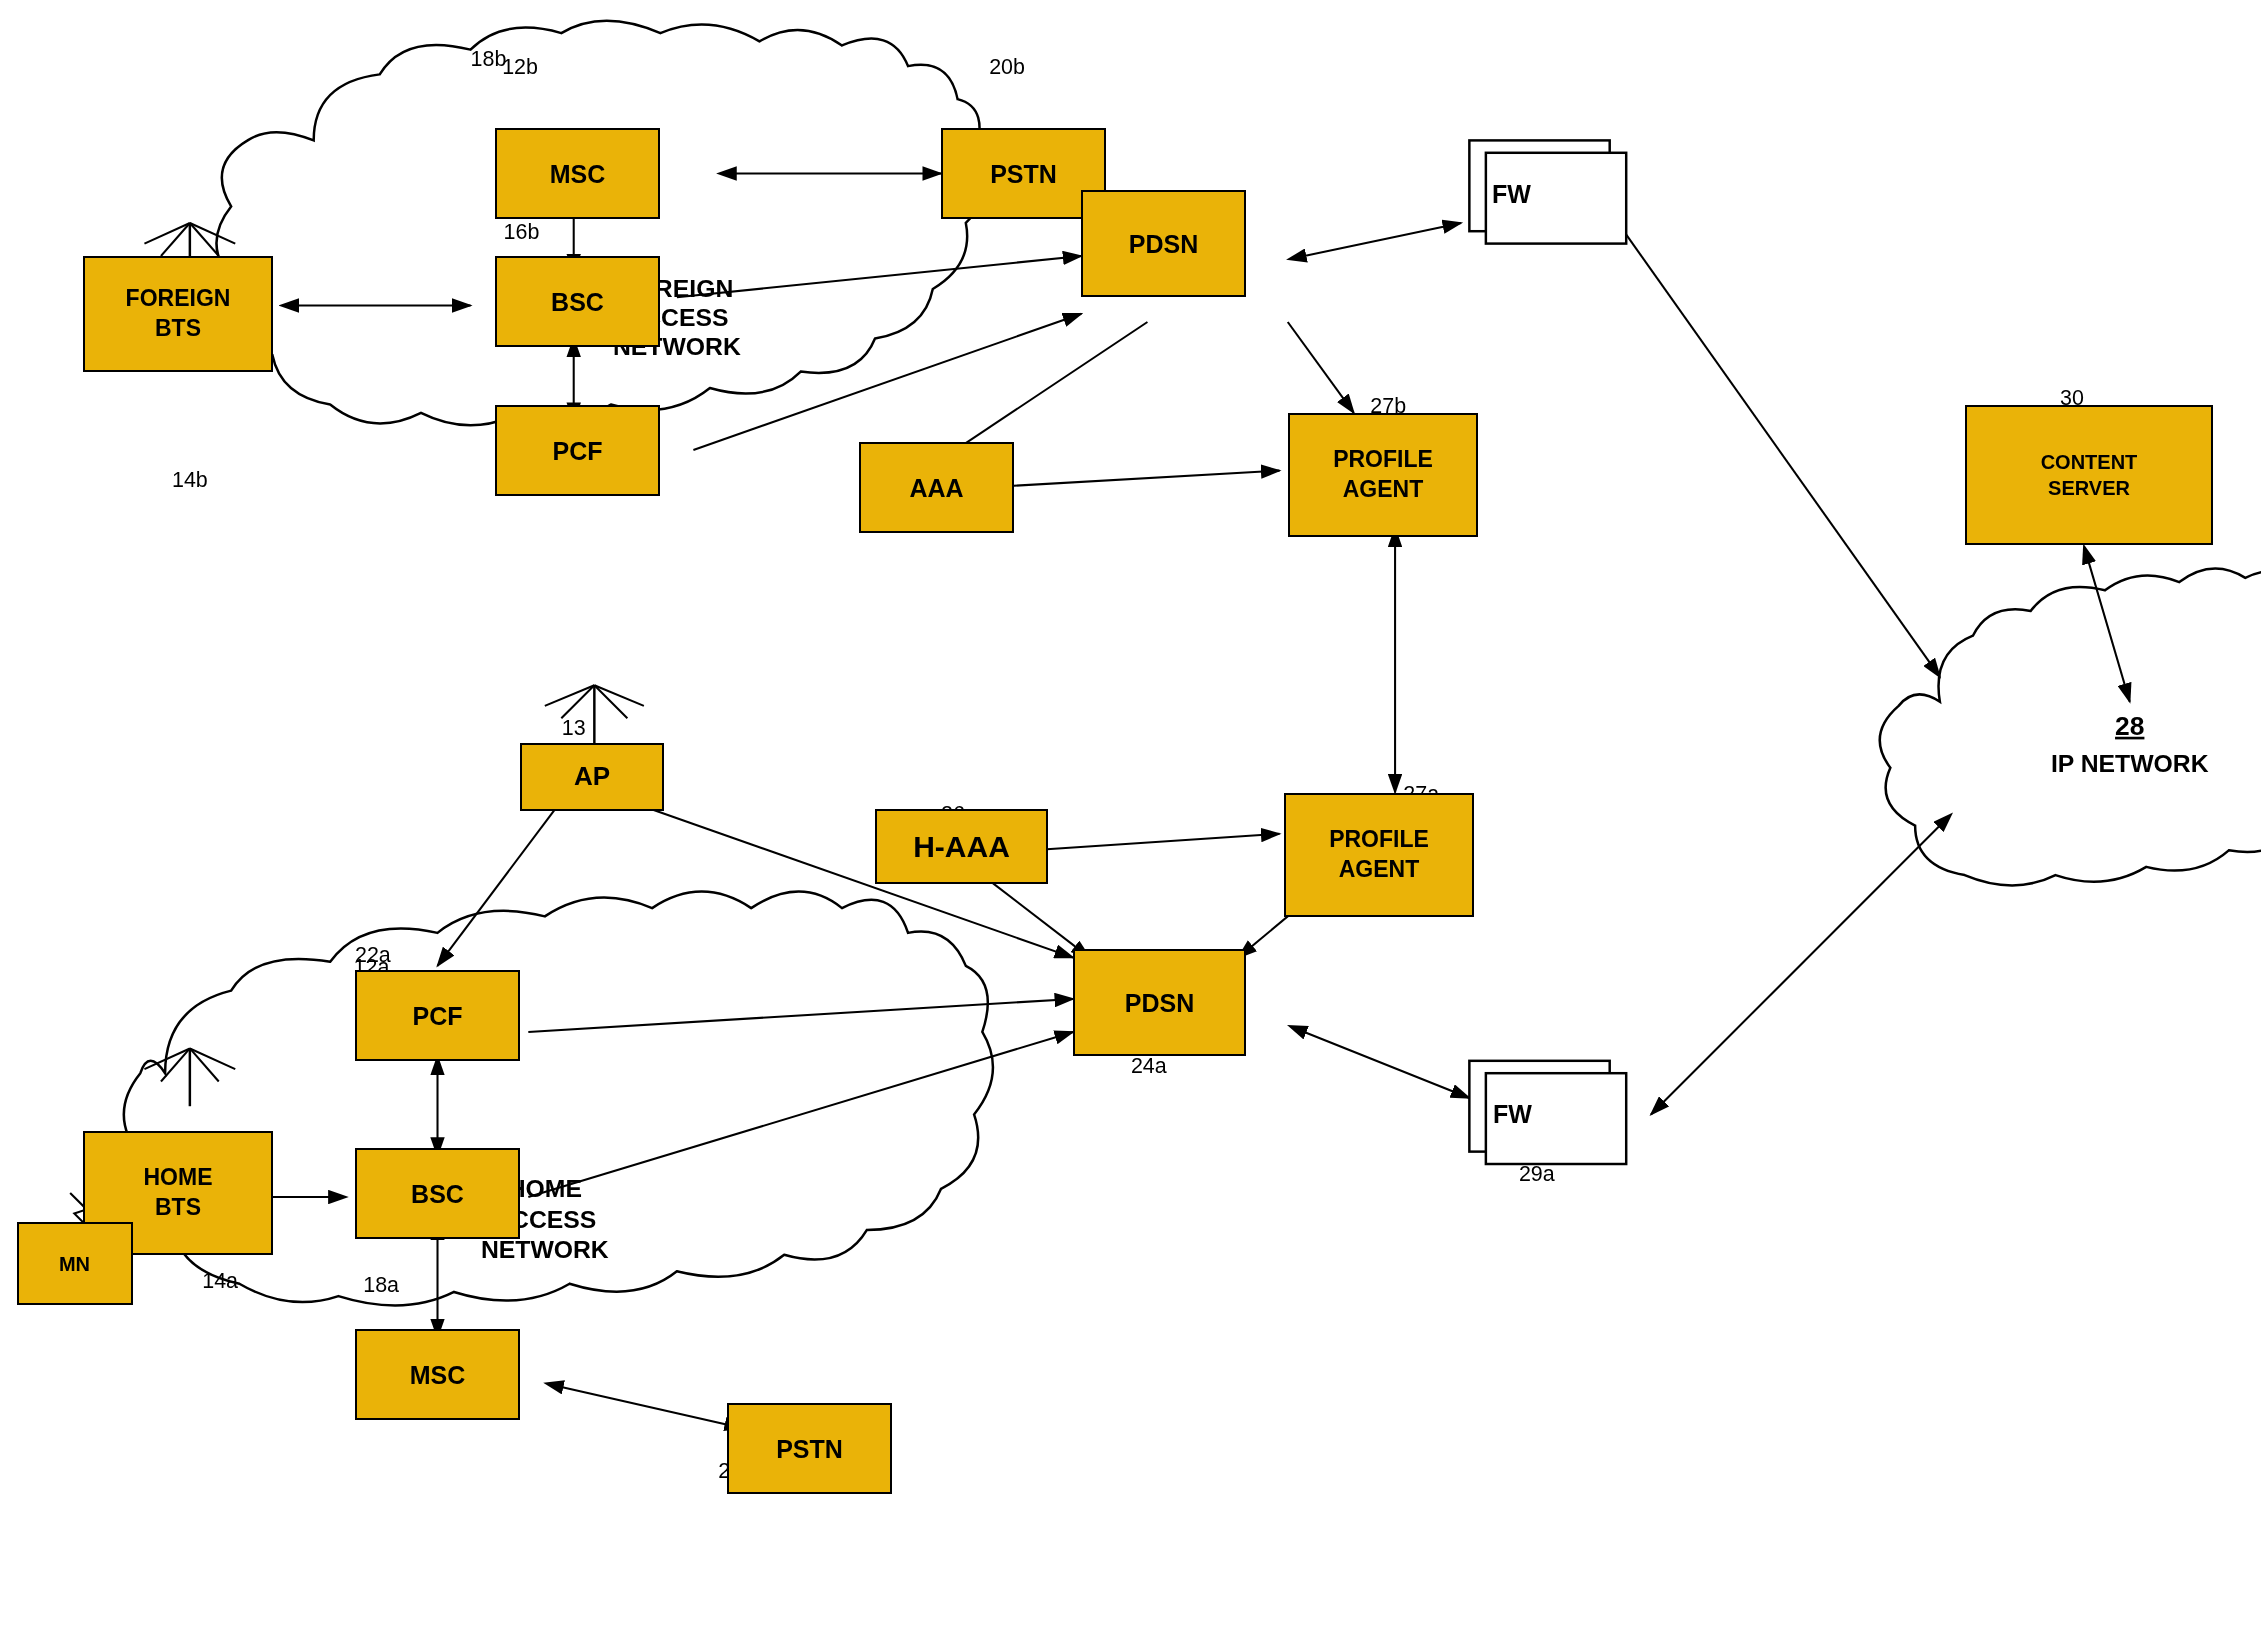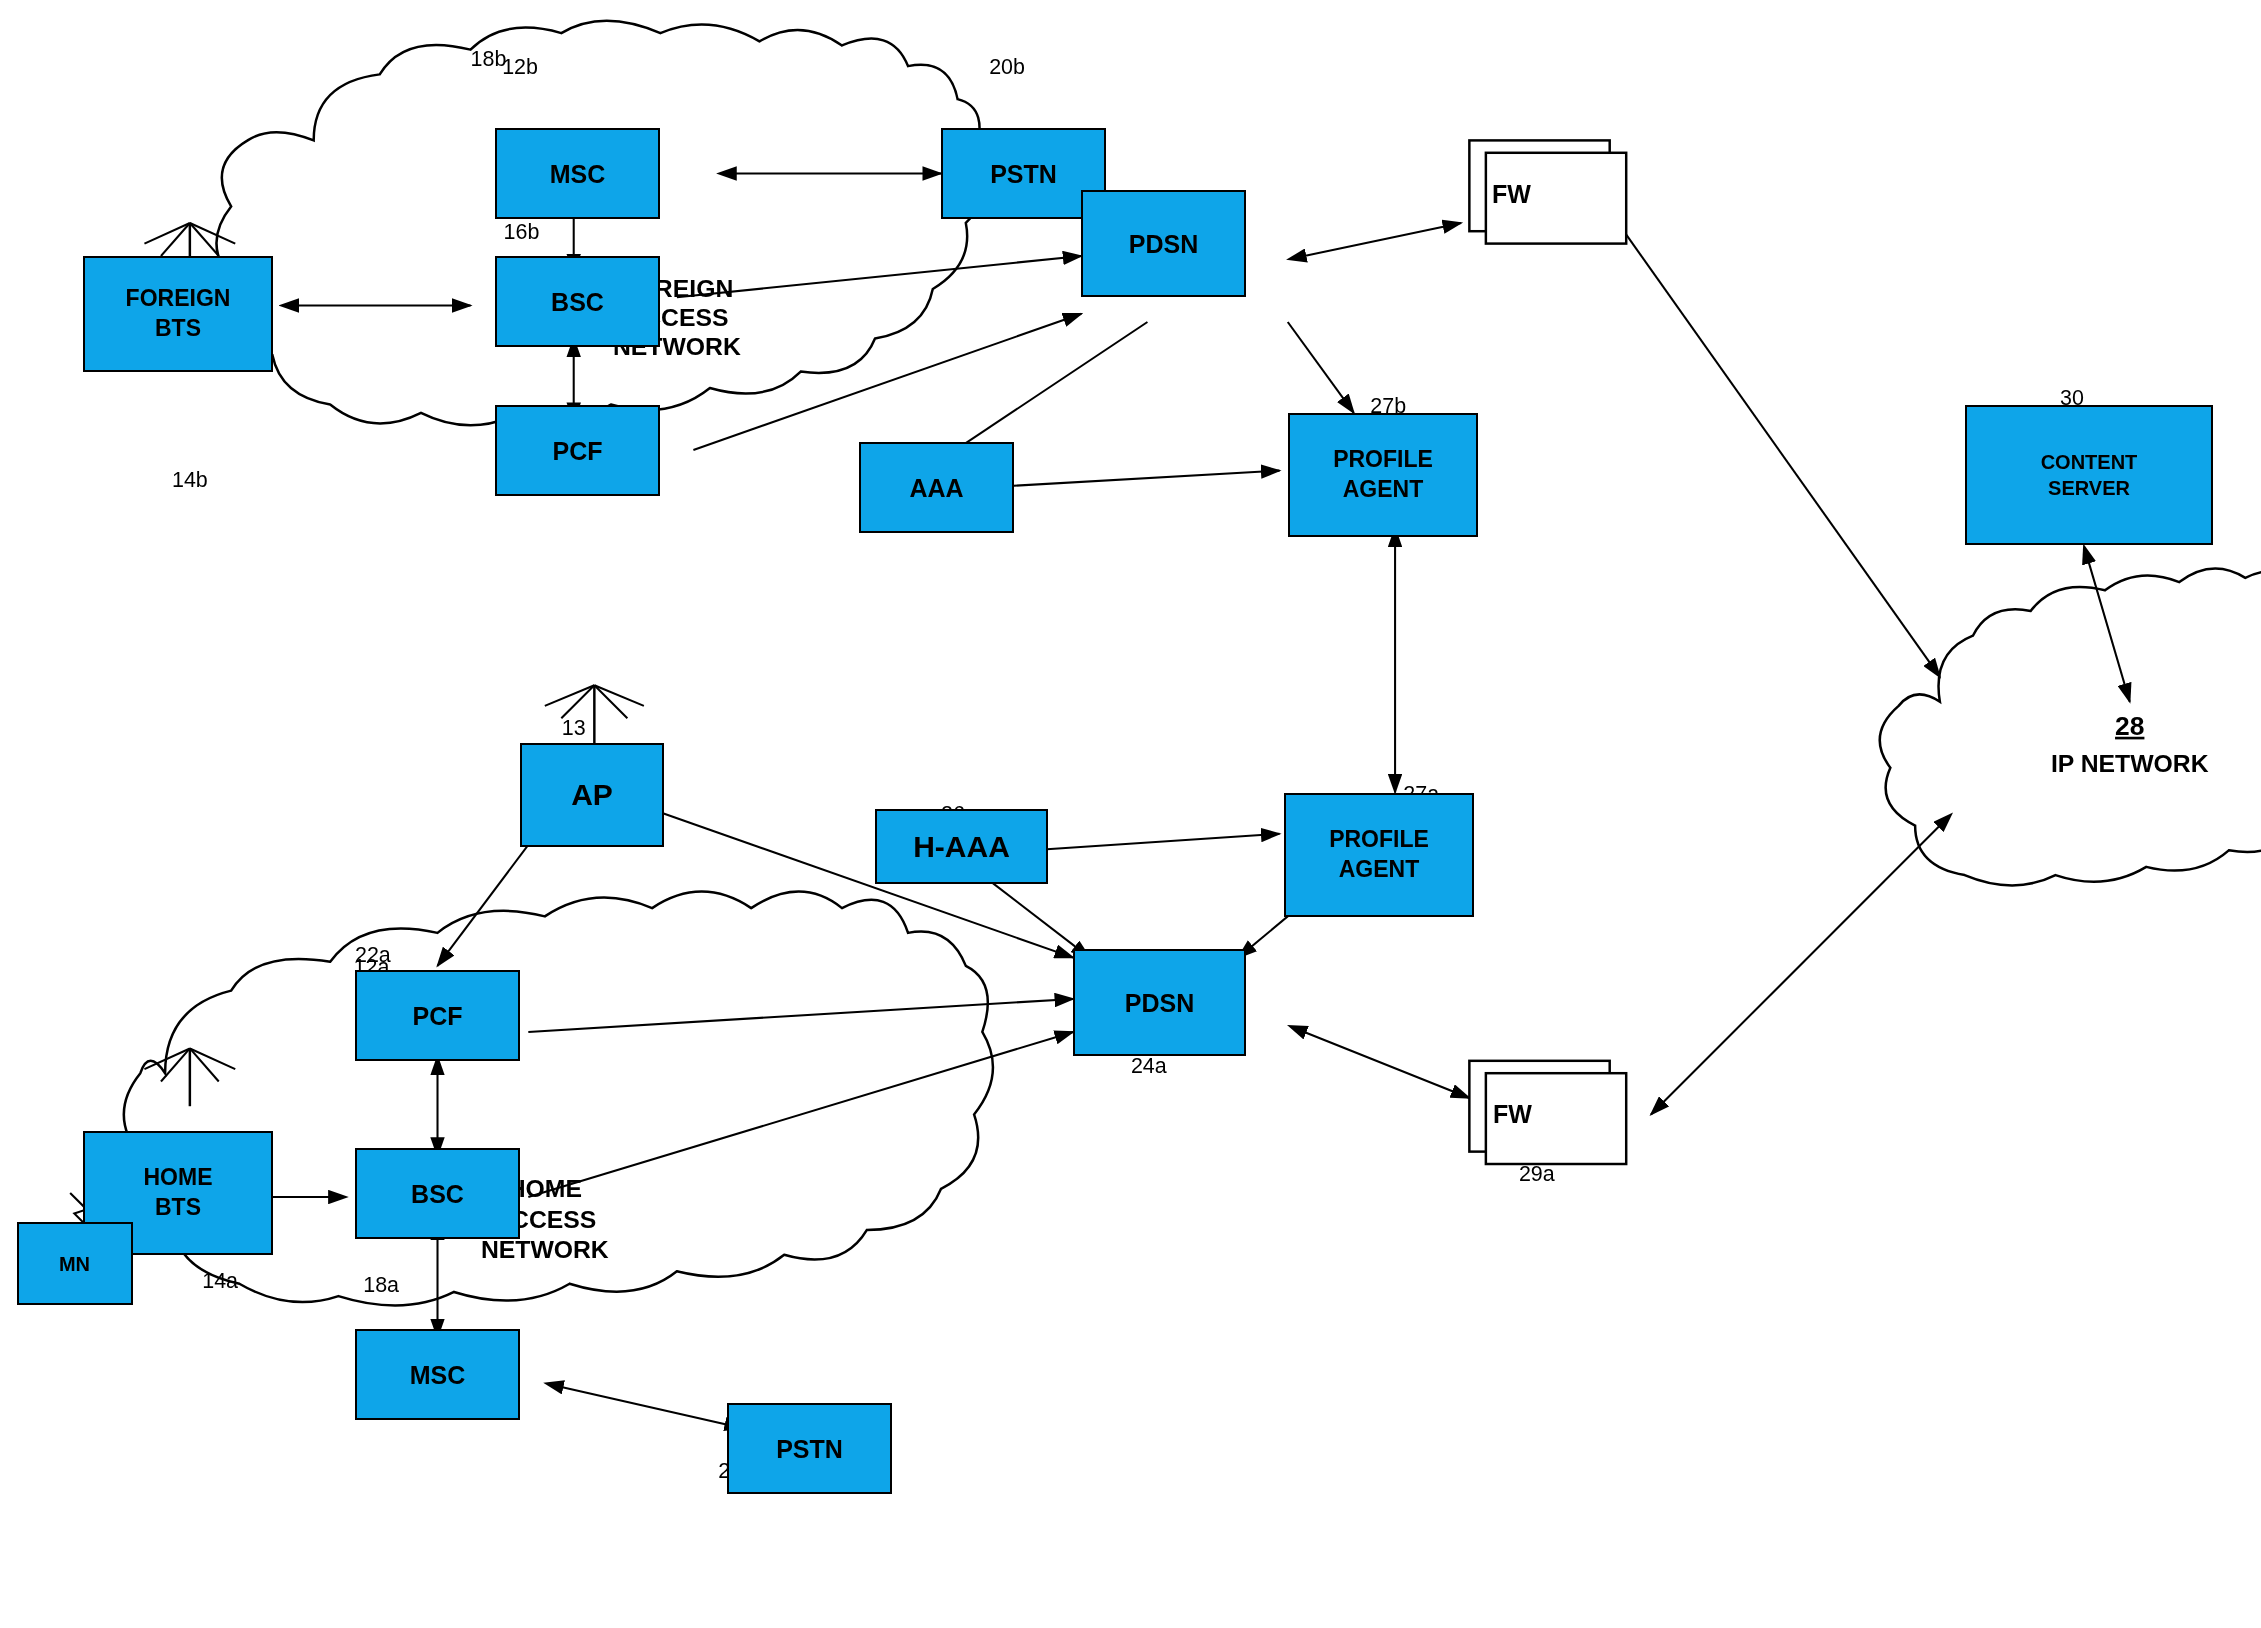--- a/index.html
+++ b/index.html
@@ -13,21 +13,21 @@
     }
     svg {
       position: absolute;
       top: 0; left: 0;
       width: 2261px;
       height: 1628px;
     }
     .box {
       position: absolute;
       border: 2.5px solid #000;
-      background: #0ea5e9;
+      background: #eab308;
       display: flex;
       align-items: center;
       justify-content: center;
       text-align: center;
       font-size: 23px;
       font-weight: bold;
       line-height: 1.2;
     }
   </style>
 </head>
@@ -283,21 +283,21 @@
 </div>
 
 <div class="box" style="left:1288px; top:413px; width:190px; height:124px; font-size:23px; line-height:1.3;">
   <span>PROFILE<br>AGENT</span>
 </div>
 
 <div class="box" style="left:1965px; top:405px; width:248px; height:140px; font-size:20px; line-height:1.3;">
   <span>CONTENT<br>SERVER</span>
 </div>
 
-<div class="box" style="left:520px; top:743px; width:144px; height:104px; font-size:30px;">
+<div class="box" style="left:520px; top:743px; width:144px; height:68px; font-size:26px;">
   <span>AP</span>
 </div>
 
 <div class="box" style="left:875px; top:809px; width:173px; height:75px; font-size:30px;">
   <span>H-AAA</span>
 </div>
 
 <div class="box" style="left:1284px; top:793px; width:190px; height:124px; font-size:23px; line-height:1.3;">
   <span>PROFILE<br>AGENT</span>
 </div>

